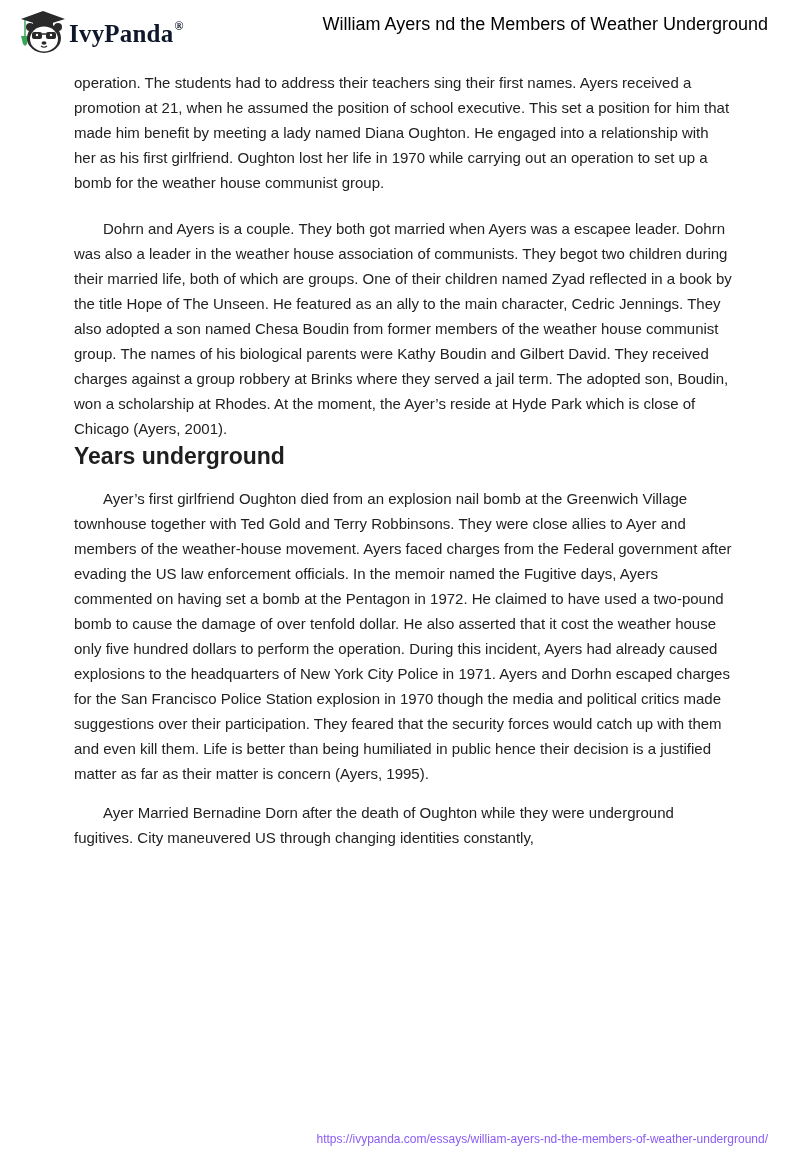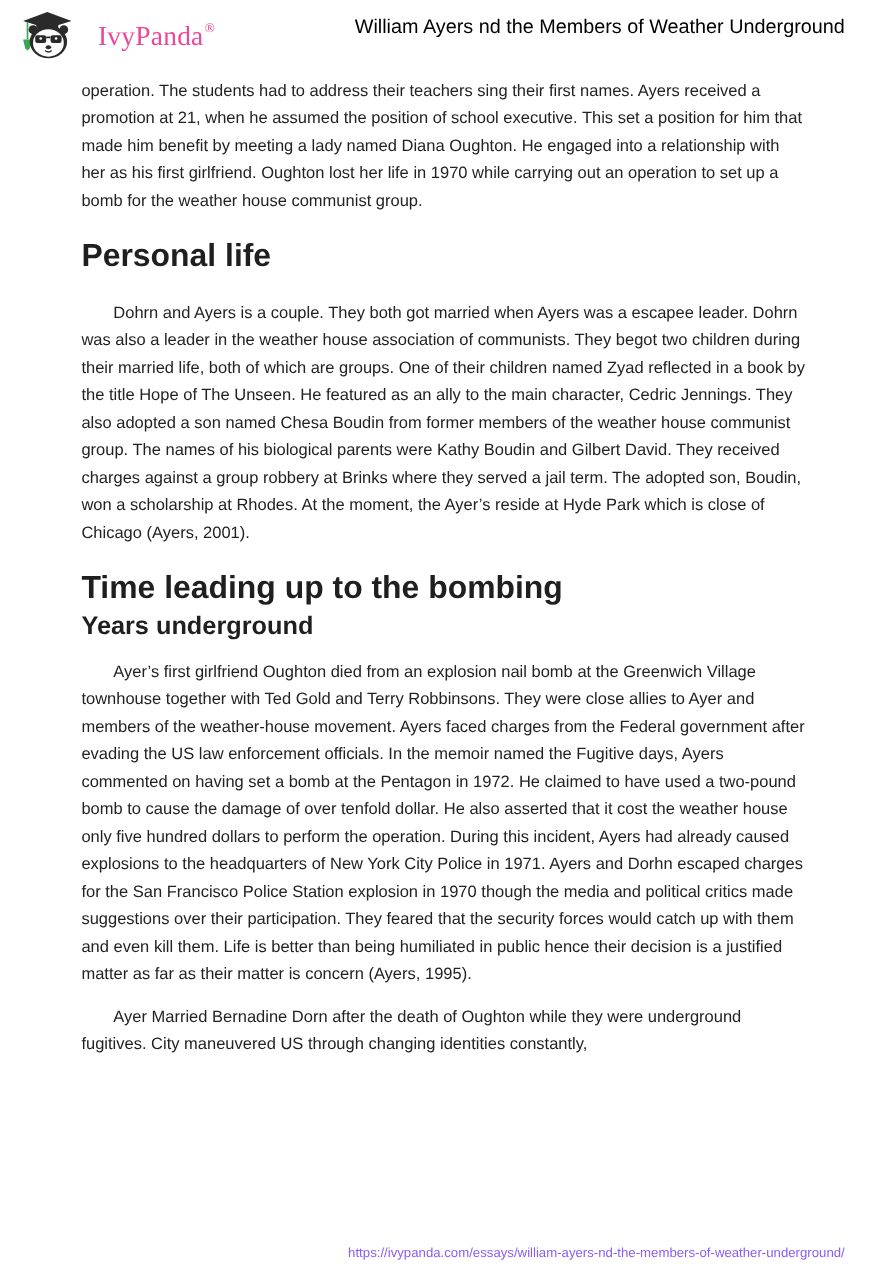--- a/index.html
+++ b/index.html
@@ -1,22 +1,22 @@
 <!DOCTYPE html>
 <html><head>
   <meta charset="utf-8">
   <style>
     html, body { margin: 0; padding: 0; background: #ffffff; }
     body { width: 800px; height: 1160px; position: relative; overflow: hidden;
            font-family: "Liberation Sans", sans-serif; color: #222222; }
     .header { position: absolute; left: 0; top: 0; width: 800px; height: 60px; }
     .logo { position: absolute; left: 17px; top: 8px; display: flex; align-items: center; }
     .logo svg { width: 52px; height: 48px; display: block; }
-    .logo-text { font-family: "Liberation Serif", serif; font-weight: normal; font-size: 25px;
-                 color: #ec4899; margin-left: 20px; letter-spacing: 0.2px; position: relative; top: 2px; }
+    .logo-text { font-family: "Liberation Serif", serif; font-weight: bold; font-size: 25px;
+                 color: #0f172a; margin-left: 0; letter-spacing: 0.2px; position: relative; top: 2px; }
     .logo-text sup { font-size: 12px; position: relative; top: -3px; margin-left: 1px; }
     .doc-title { position: absolute; right: 32px; top: 14px; font-size: 18px; color: #000000; }
     .content { position: absolute; left: 74px; top: 70px; width: 660px; }
     p { margin: 0; font-size: 15px; line-height: 25px; color: #222222; }
     p.indent { text-indent: 29px; }
     h2 { font-size: 29px; font-weight: bold; margin: 0; color: #1f1f1f; line-height: 36px; }
     h3 { font-size: 23px; font-weight: bold; margin: 0; color: #1f1f1f; line-height: 30px; }
     .footer-url { position: absolute; right: 32px; top: 1132px; font-size: 12px; color: #8b5cf6; }
   </style>
 </head>
@@ -48,22 +48,20 @@
       <path d="M24,38 Q27,40.5 30,38" fill="none" stroke="#2a2a2a" stroke-width="1.2"></path>
     </svg>
     <span class="logo-text"><span>IvyPanda</span><sup>®</sup></span>
   </div>
   <div class="doc-title">William Ayers nd the Members of Weather Underground</div>
 </div>
 
 <div class="content">
   <p>operation. The students had to address their teachers sing their first names. Ayers received a promotion at 21, when he assumed the position of school executive. This set a position for him that made him benefit by meeting a lady named Diana Oughton. He engaged into a relationship with her as his first girlfriend. Oughton lost her life in 1970 while carrying out an operation to set up a bomb for the weather house communist group.</p>
 
-  <h2 style="margin-top:20px;">Personal life</h2>
   <p class="indent" style="margin-top:21px;">Dohrn and Ayers is a couple. They both got married when Ayers was a escapee leader. Dohrn was also a leader in the weather house association of communists. They begot two children during their married life, both of which are groups. One of their children named Zyad reflected in a book by the title Hope of The Unseen. He featured as an ally to the main character, Cedric Jennings. They also adopted a son named Chesa Boudin from former members of the weather house communist group. The names of his biological parents were Kathy Boudin and Gilbert David. They received charges against a group robbery at Brinks where they served a jail term. The adopted son, Boudin, won a scholarship at Rhodes. At the moment, the Ayer’s reside at Hyde Park which is close of Chicago (Ayers, 2001).</p>
 
-  <h2 style="margin-top:20px;">Time leading up to the bombing</h2>
   <h3 style="">Years underground</h3>
   <p class="indent" style="margin-top:15px;">Ayer’s first girlfriend Oughton died from an explosion nail bomb at the Greenwich Village townhouse together with Ted Gold and Terry Robbinsons. They were close allies to Ayer and members of the weather-house movement. Ayers faced charges from the Federal government after evading the US law enforcement officials. In the memoir named the Fugitive days, Ayers commented on having set a bomb at the Pentagon in 1972. He claimed to have used a two-pound bomb to cause the damage of over tenfold dollar. He also asserted that it cost the weather house only five hundred dollars to perform the operation. During this incident, Ayers had already caused explosions to the headquarters of New York City Police in 1971. Ayers and Dorhn escaped charges for the San Francisco Police Station explosion in 1970 though the media and political critics made suggestions over their participation. They feared that the security forces would catch up with them and even kill them. Life is better than being humiliated in public hence their decision is a justified matter as far as their matter is concern (Ayers, 1995).</p>
   <p class="indent" style="margin-top:14px;">Ayer Married Bernadine Dorn after the death of Oughton while they were underground fugitives. City maneuvered US through changing identities constantly,</p>
 </div>
 
 <div class="footer-url">https://ivypanda.com/essays/william-ayers-nd-the-members-of-weather-underground/</div>
 
 </body></html>

